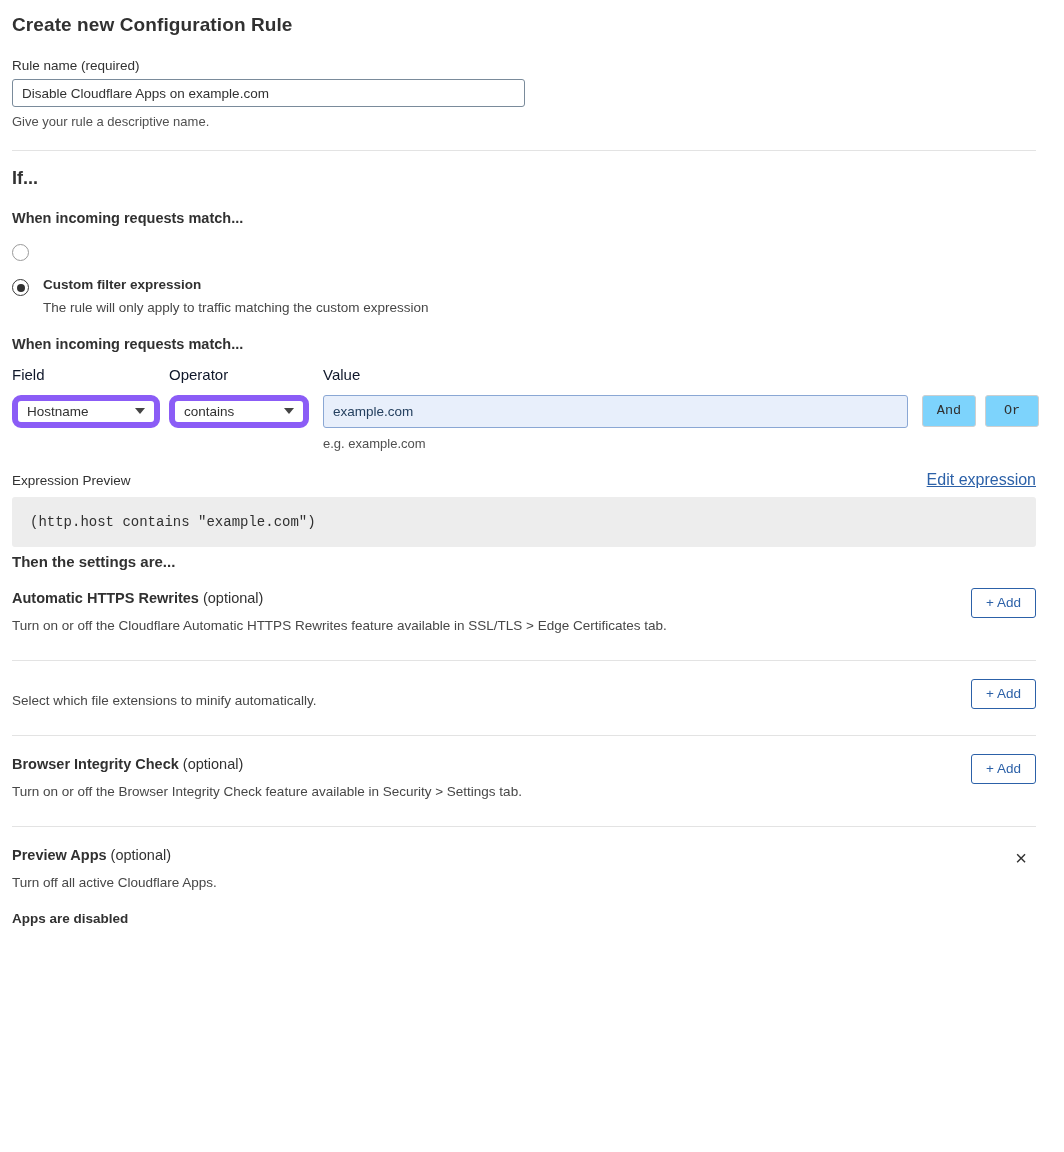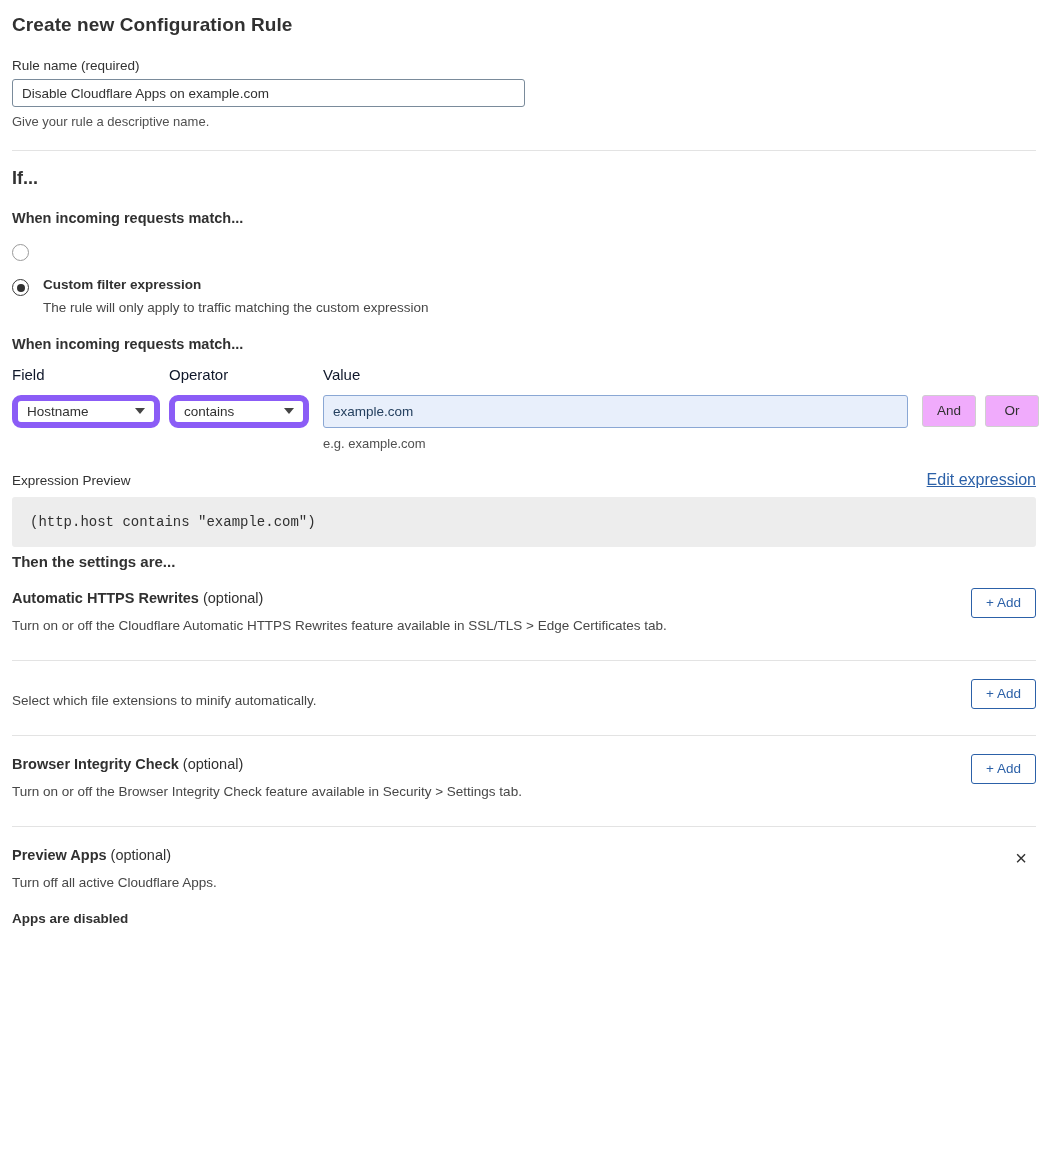--- a/index.html
+++ b/index.html
@@ -157,24 +157,24 @@
   .value-hint {
     font-size: 13px;
     color: #505050;
     margin-top: 8px;
   }
   .btn-grey {
     height: 32px;
     min-width: 54px;
     border: 1px solid #cfcfcf;
     border-radius: 3px;
-    background: #f0abfc;
-    font-size: 13.5px;
-    color: #313131;
-    font-family: Liberation Sans, sans-serif;
+    background: #7dd3fc;
+    font-size: 13.5px;
+    color: #313131;
+    font-family: Liberation Mono, monospace;
     cursor: pointer;
   }
   .gap-8 { width: 9px; flex: 0 0 auto; }
   .gap-12 { width: 14px; flex: 0 0 auto; }
   .preview-head {
     display: flex;
     align-items: baseline;
     margin-top: 20px;
     text-align: center;
   }

